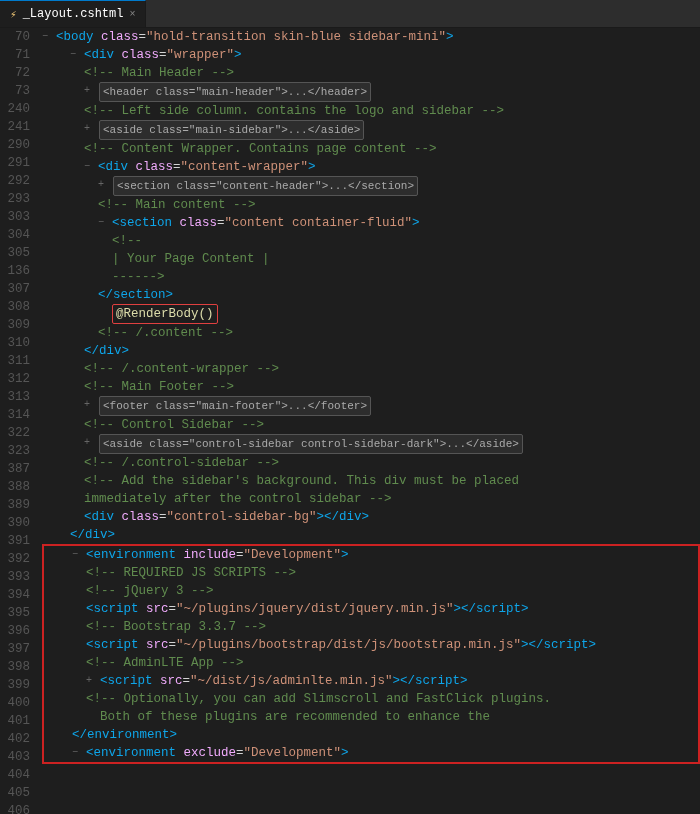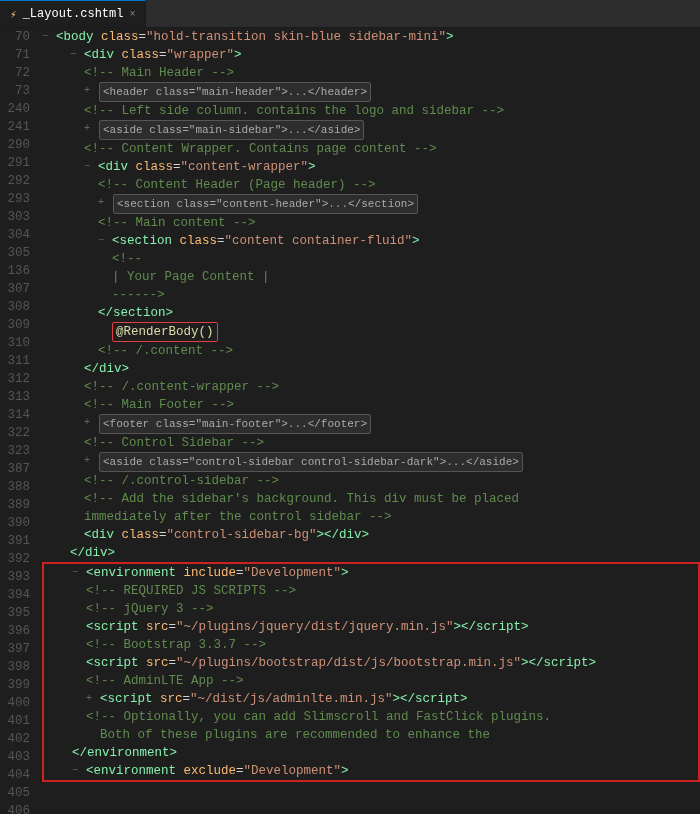--- a/index.html
+++ b/index.html
@@ -79,22 +79,22 @@
     .code-line {
       display: flex;
       align-items: flex-start;
       line-height: 18px;
       white-space: pre;
       position: relative;
     }
 
     
     .c-gray    { color: #608b4e; } 
-    .c-blue    { color: #86efac; } 
-    .c-lt-blue { color: #fdba74; } 
+    .c-blue    { color: #0ea5e9; } 
+    .c-lt-blue { color: #f0abfc; } 
     .c-orange  { color: #ce9178; } 
     .c-white   { color: #d4d4d4; }
 
     
     .collapse-icon {
       display: inline-block;
       width: 14px;
       color: #666;
       font-size: 10px;
       flex-shrink: 0;
@@ -227,24 +227,20 @@
       <span class="c-gray">&lt;!-- Content Wrapper. Contains page content --&gt;</span>
     </div>
 
     <div class="code-line">
       <span class="collapse-icon"> </span><span style="display:inline-block;width:28px"></span>
       <span class="collapse-icon">−</span>
       <span class="c-blue">&lt;div</span>
       <span class="c-lt-blue"> class</span><span class="c-white">=</span><span class="c-orange">"content-wrapper"</span><span class="c-blue">&gt;</span>
     </div>
 
-    <div class="code-line">
-      <span class="collapse-icon"> </span><span style="display:inline-block;width:42px"></span>
-      <span class="c-gray">&lt;!-- Content Header (Page header) --&gt;</span>
-    </div>
 
     <div class="code-line">
       <span class="collapse-icon"> </span><span style="display:inline-block;width:42px"></span>
       <span class="collapse-icon">+</span>
       <span class="folded-box">&lt;section class="content-header"&gt;...&lt;/section&gt;</span>
     </div>
 
     <div class="code-line">
       <span class="collapse-icon"> </span><span style="display:inline-block;width:42px"></span>
       <span class="c-gray">&lt;!-- Main content --&gt;</span>

